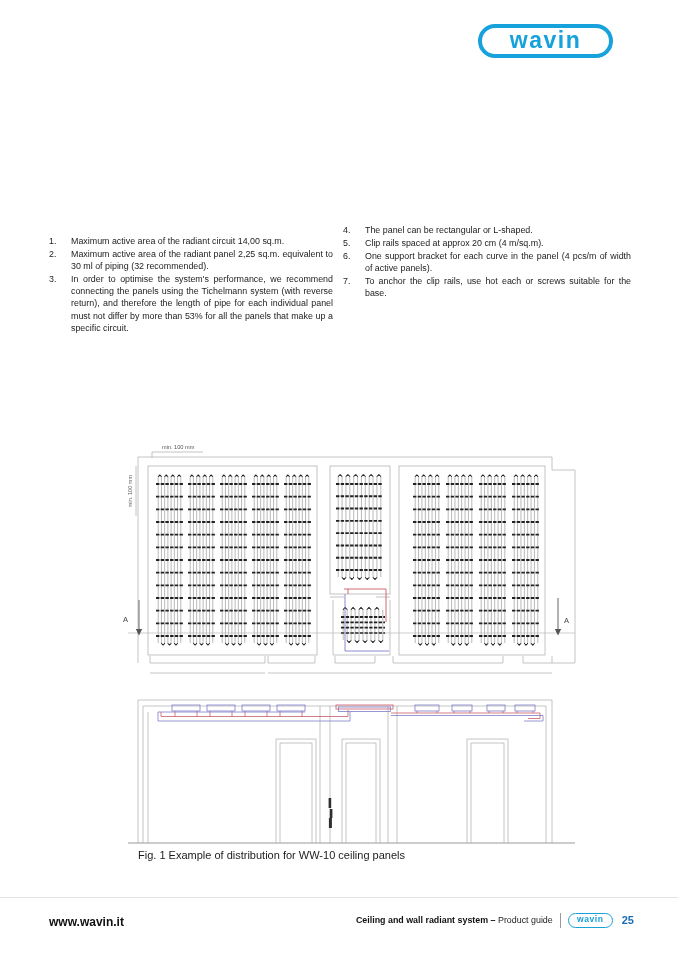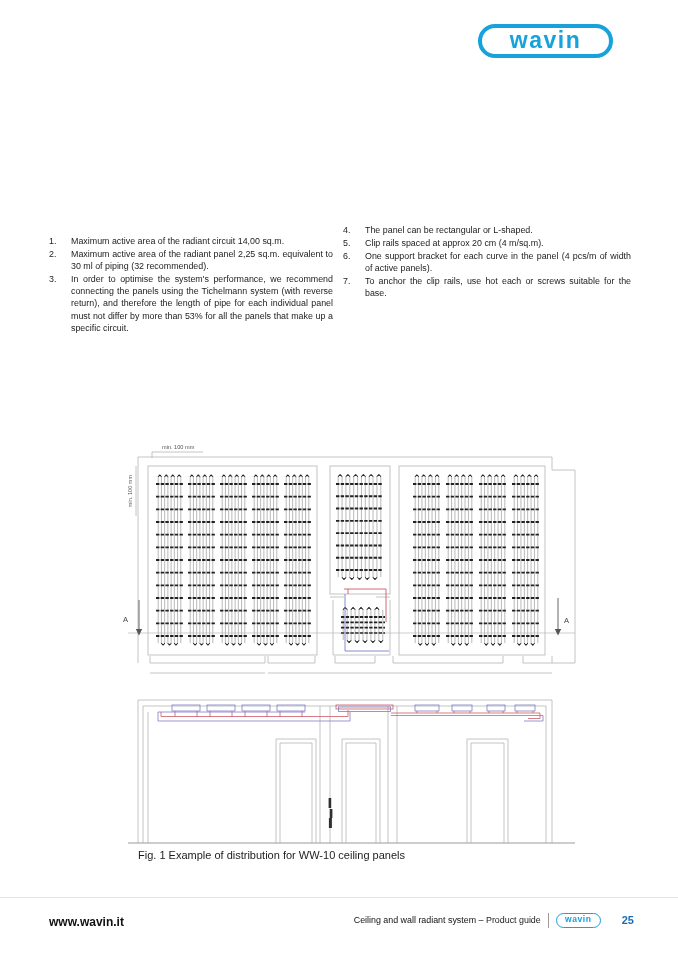--- a/index.html
+++ b/index.html
@@ -13,26 +13,26 @@
 #list-left{left:49px;top:235px;width:284px}
 #list-right{left:343px;top:224px;width:288px}
 .li{display:flex;margin-bottom:1px}
 .num{flex:0 0 22px}
 .txt{flex:1;text-align:justify}
 #fig-svg{position:absolute;left:0;top:0;width:678px;height:959px}
 .caption{position:absolute;left:138px;top:849px;font-size:11px;color:#1c1c1c}
 .footer-rule{position:absolute;left:0;top:897px;width:678px;border-top:1px solid #e4e4e4}
 .footer-left{position:absolute;left:49px;top:915px;font-size:12px;font-weight:bold;color:#111}
 .footer-right{position:absolute;top:909px;left:250px;right:44px;height:22px;display:flex;align-items:center;justify-content:flex-end;gap:7px;font-size:8.9px}
-.ft-bold{font-weight:normal;color:#111}
+.ft-bold{font-weight:bold;color:#111}
 .ft-reg{color:#222}
 .ft-divider{width:1px;height:15px;background:#9a9a9a}
 .logo-pill-small{width:45px;height:15px;border:1.5px solid #17A2DB;border-radius:8px;display:flex;align-items:center;justify-content:center;flex:none;background:#fff}
 .logo-pill-small span{font-weight:bold;font-size:8.5px;color:#17A2DB;letter-spacing:.6px;line-height:1;margin-top:-1px}
-.page-num{font-weight:bold;color:#1A6DB5;font-size:11px;margin-left:14px}
+.page-num{font-weight:bold;color:#1A6DB5;font-size:11px;margin-left:2px}
 svg text{font-family:"Liberation Sans",sans-serif}
 .dim{font-size:5.6px;fill:#555}
 .sec{font-size:7.5px;fill:#444}
 </style>
 </head>
 <body>
 
 <div class="page">
 
   <svg id="fig-svg" viewBox="0 0 678 959">

